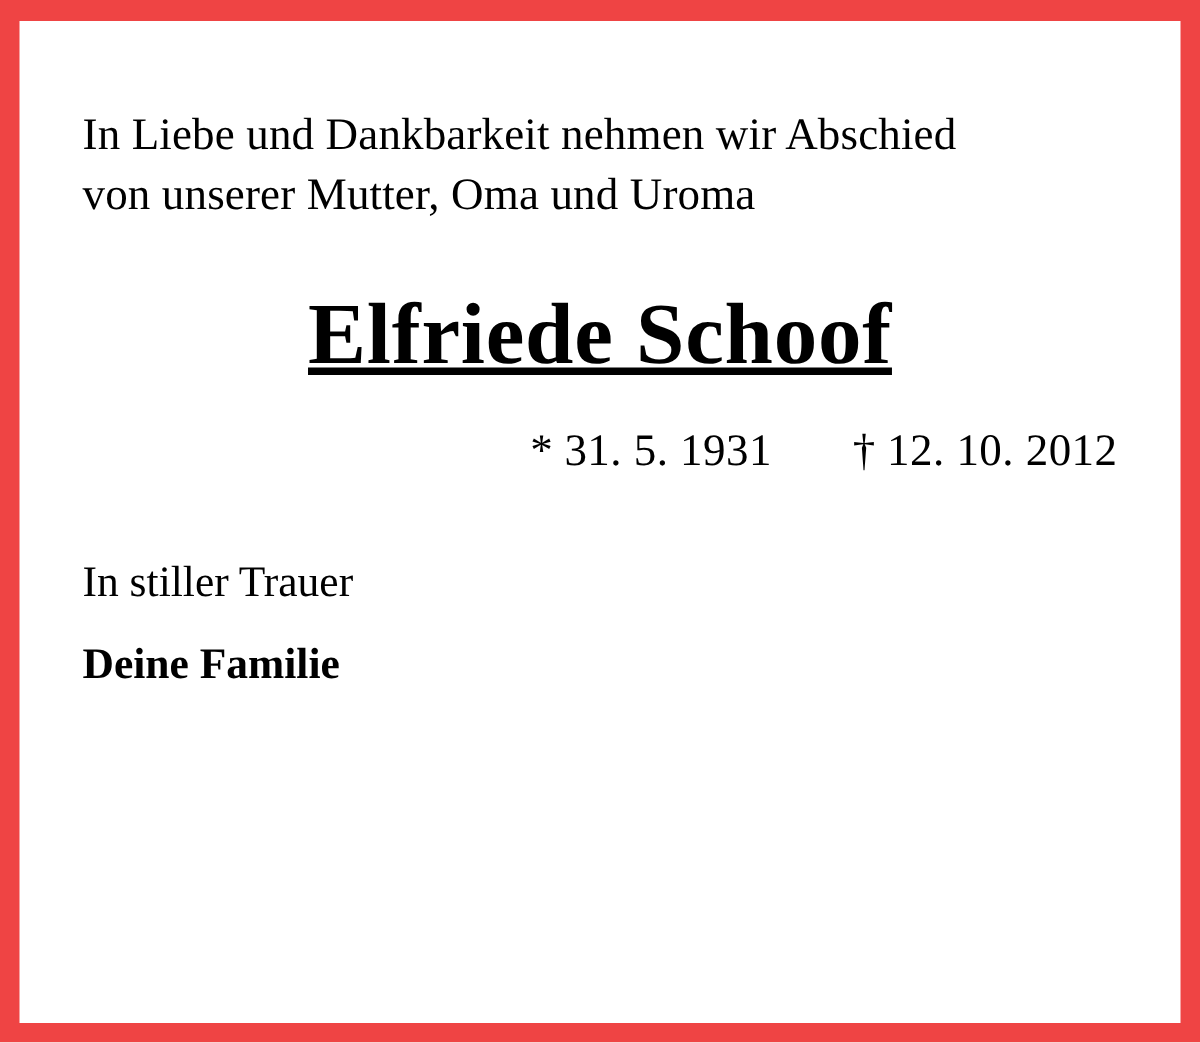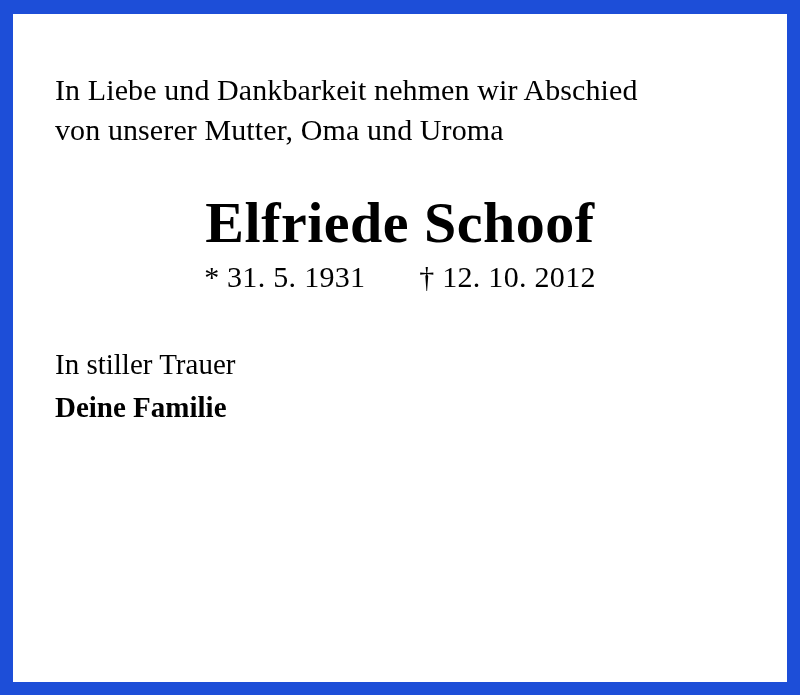--- a/index.html
+++ b/index.html
@@ -12,21 +12,21 @@
     height: 695px;
     font-family: "Liberation Serif", serif;
     color: #000000;
     overflow: hidden;
   }
 
   .obituary-frame {
     box-sizing: border-box;
     width: 800px;
     height: 695px;
-    background: #1d4ed8;
+    background: #ef4444;
     padding: 14px 13px 13px 13px;
   }
 
   .obituary-card {
     box-sizing: border-box;
     width: 100%;
     height: 100%;
     background: #ffffff;
     padding: 56px 42px 20px 42px;
     position: relative;
@@ -42,50 +42,52 @@
   .name-block {
     text-align: center;
     margin-top: 44px;
   }
 
   .deceased-name {
     font-size: 58px;
     font-weight: bold;
     letter-spacing: 0.5px;
     line-height: 1.05;
+    text-decoration: underline;
   }
 
   .maiden-name {
     font-size: 28px;
     margin-top: 10px;
     letter-spacing: 1.2px;
   }
 
   .dates {
     font-size: 30px;
-    margin-top: 6px;
+    margin-top: 30px;
     letter-spacing: 0.3px;
+    text-align: right;
   }
   .dates .date-birth { margin-right: 54px; }
   .dates .sym { letter-spacing: 0; }
 
   .mourners {
     text-align: left;
     margin-top: 52px;
     padding-right: 96px;
   }
   .mourners-line1 {
     font-size: 29px;
     line-height: 1.3;
   }
   .mourners-line2 {
     font-size: 29px;
     font-weight: bold;
     line-height: 1.35;
-    margin-top: 4px;
+    margin-top: 16px;
   }
 
   .closing {
     font-size: 29px;
     line-height: 1.32;
     margin-top: 62px;
     white-space: pre-line;
   }
 </style>
 </head>

